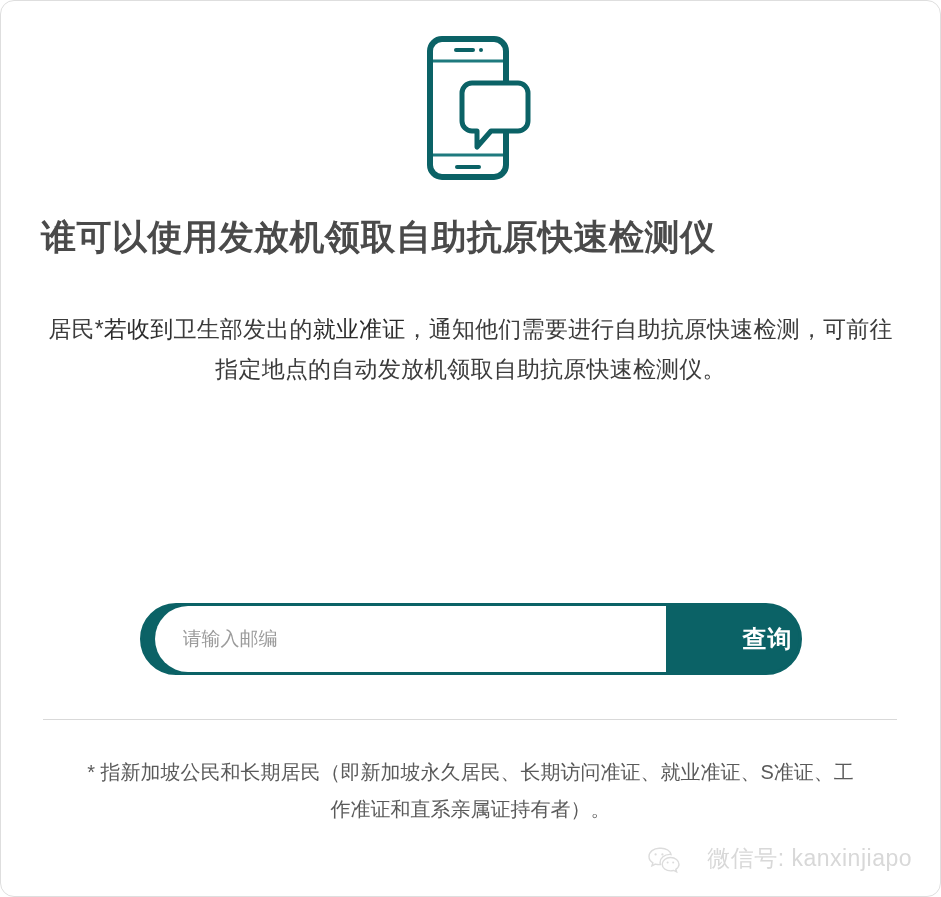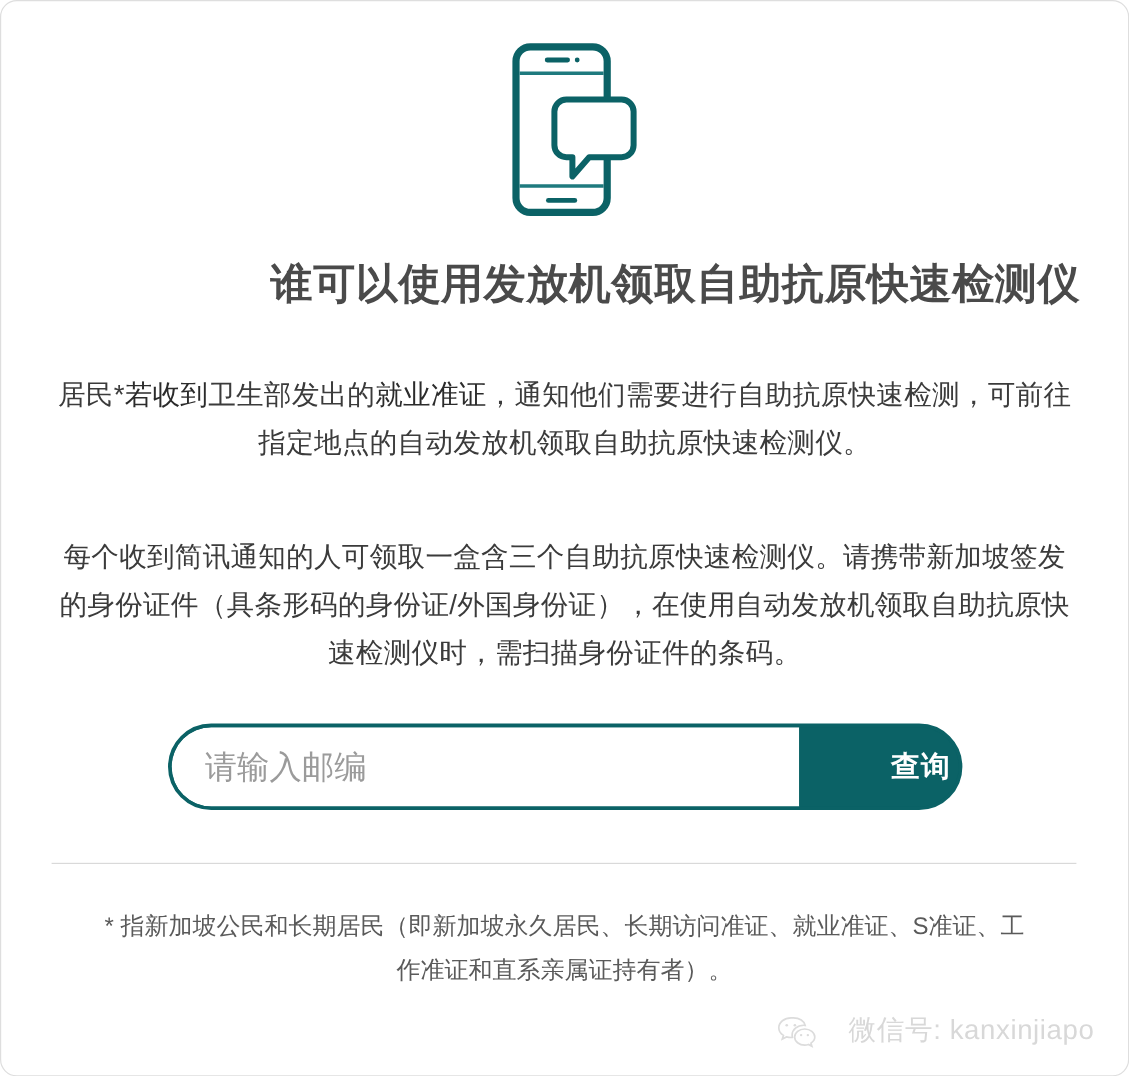--- a/index.html
+++ b/index.html
@@ -38,21 +38,21 @@
   }
   .hero-icon-wrap svg { display: block; }
 
   
   .title {
     position: absolute;
     left: 40px;
     right: 40px;
     top: 212px;
     margin: 0;
-    text-align: right;
+    text-align: left;
     font-size: 35px;
     line-height: 48px;
     font-weight: bold;
     color: #4a4a4a;
     letter-spacing: 0.5px;
   }
 
   
   .body-block {
     position: absolute;
@@ -94,22 +94,23 @@
   }
   .search-input {
     flex: 1 1 auto;
     min-width: 0;
     border: none;
     outline: none;
     background: #ffffff;
     border-radius: 33px 0 0 33px;
     padding: 0 10px 0 28px;
     font-family: "Liberation Sans", "DejaVu Sans", sans-serif;
-    font-size: 27px;
+    font-size: 19px;
     color: #333333;
+    margin-left: 12px;
   }
   .search-input::placeholder {
     color: #9b9b9b;
     opacity: 1;
   }
   .search-button {
     flex: 0 0 auto;
     width: 133px;
     border: none;
     background: #0b6266;
@@ -185,21 +186,20 @@
 
         <path d="M61 52 h46 a10 10 0 0 1 10 10 v28 a10 10 0 0 1 -10 10 h-27 l-14 16 v-16 h-5 a10 10 0 0 1 -10 -10 v-28 a10 10 0 0 1 10 -10 z" fill="#ffffff" stroke="#0b6266" stroke-width="5" stroke-linejoin="round"></path>
       </svg>
     </span>
   </div>
 
   <h1 class="title">谁可以使用发放机领取自助抗原快速检测仪</h1>
 
   <div class="body-block">
     <p class="para"><span>居民*</span><b>若收到</b><span>卫生部发出的</span><b>就业准证</b><span>，通知他们需要进行自助抗原快速检测，可前往指定地点的自动发放机领取自助抗原快速检测仪。</span></p>
-    <p class="para"><span>每个收到简讯通知的人可领取一盒含三个自助抗原快速检测仪。请携带新加坡签发的身份证件（具条形码的身份证/外国身份证），在使用自动发放机领取自助抗原快速检测仪时，需扫描身份证件的条码。</span></p>
   </div>
 
   <div class="search-row">
     <div class="search-pill">
       <input class="search-input" type="text" placeholder="请输入邮编" value="" style="">
       <button class="search-button">查询</button>
     </div>
   </div>
 
   <hr class="divider">

